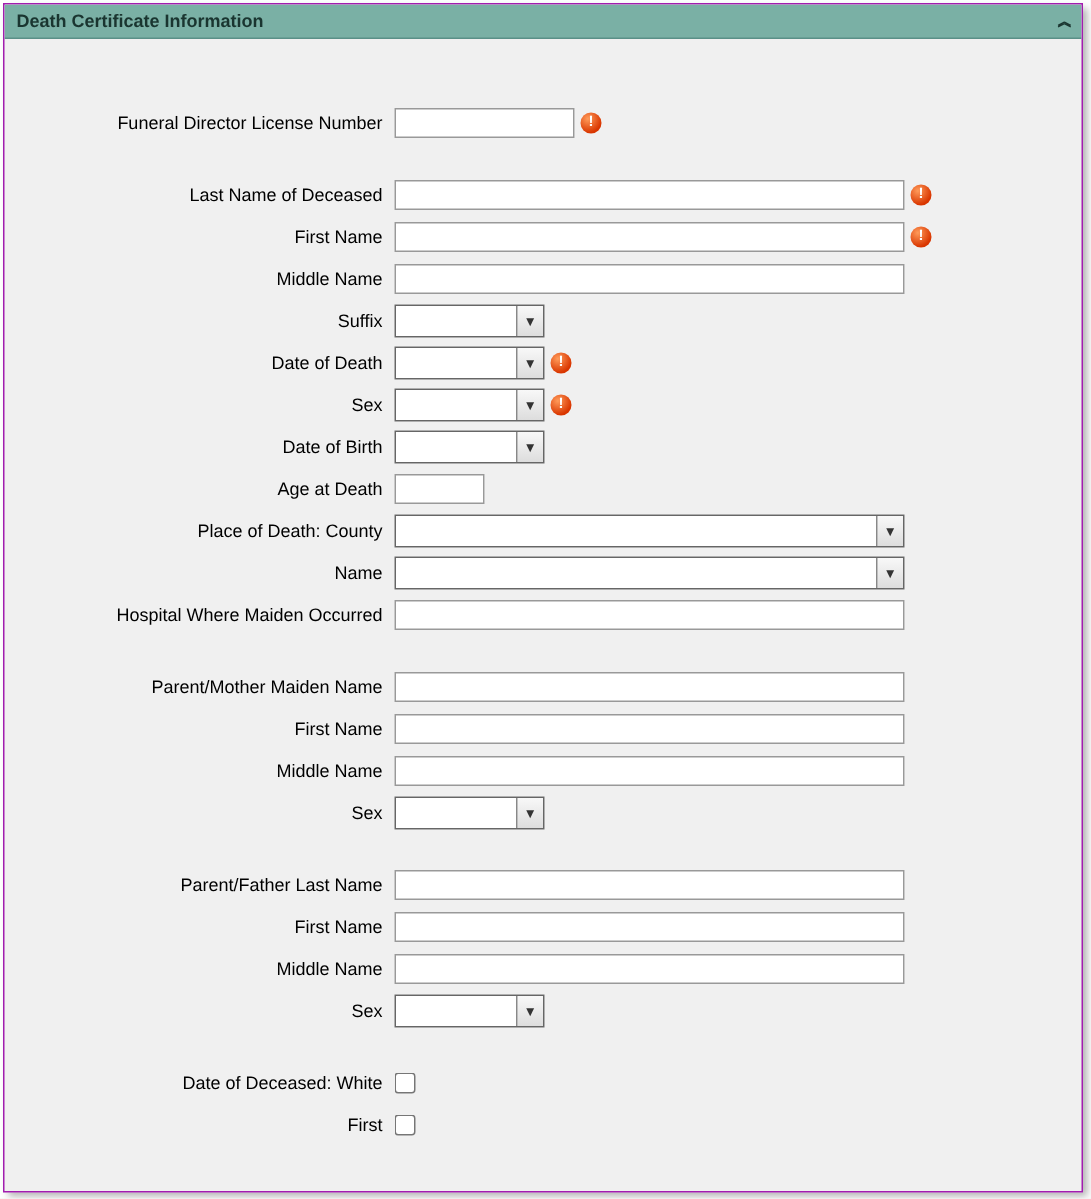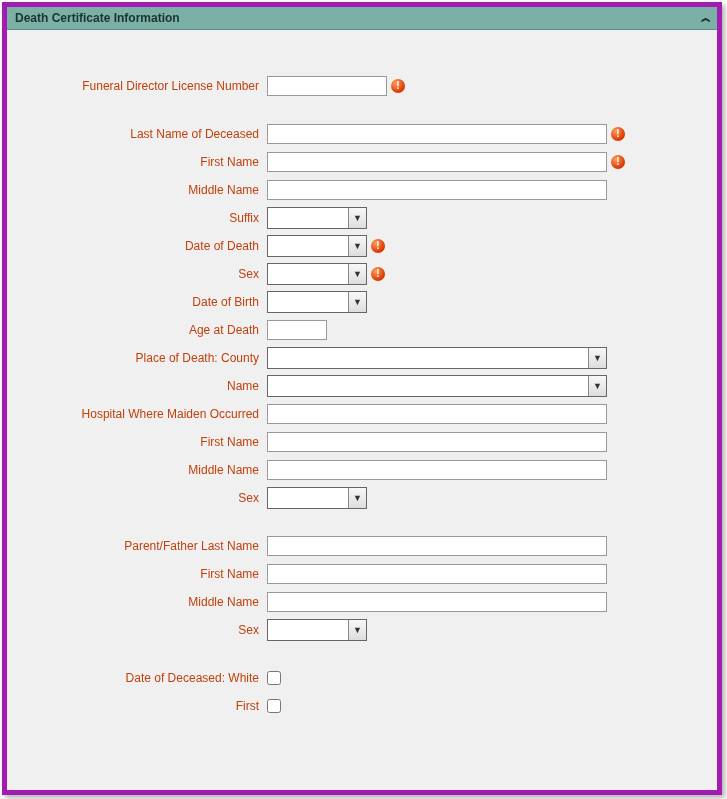--- a/index.html
+++ b/index.html
@@ -8,21 +8,21 @@
       font-size: 12px;
       background: #fff;
       width: 727px;
       height: 799px;
       overflow: hidden;
       position: relative;
     }
     .container {
       width: 720px;
       margin: 2px;
-      border: 5px solid #a21caf;
+      border: 1px solid #a21caf;
       box-shadow: 3px 3px 5px rgba(0,0,0,0.3);
       background: #f0f0f0;
       height: 793px;
       overflow: hidden;
     }
     .panel-header {
       background: #7ab0a5;
       color: #1a3530;
       font-weight: bold;
       padding: 4px 8px;
@@ -45,21 +45,21 @@
       margin-bottom: 4px;
       min-height: 24px;
     }
     .form-row.gap-above {
       margin-top: 24px;
     }
     .form-label {
       width: 250px;
       text-align: right;
       padding-right: 8px;
-      color: #c2410c;
+      color: #000000;
       font-size: 12px;
     }
     .form-control-wrap {
       display: flex;
       align-items: center;
       gap: 4px;
     }
     input[type="text"].text-wide {
       width: 340px;
       height: 20px;
@@ -236,20 +236,26 @@
       </div>
     </div>
 
     <div class="form-row">
       <div class="form-label">Hospital Where Maiden Occurred</div>
       <div class="form-control-wrap">
         <input type="text" class="text-wide" value="" style="">
       </div>
     </div>
 
+    <div class="form-row gap-above">
+      <div class="form-label">Parent/Mother Maiden Name</div>
+      <div class="form-control-wrap">
+        <input type="text" class="text-wide" value="" style="">
+      </div>
+    </div>
 
     <div class="form-row">
       <div class="form-label">First Name</div>
       <div class="form-control-wrap">
         <input type="text" class="text-wide" value="" style="">
       </div>
     </div>
 
     <div class="form-row">
       <div class="form-label">Middle Name</div>

